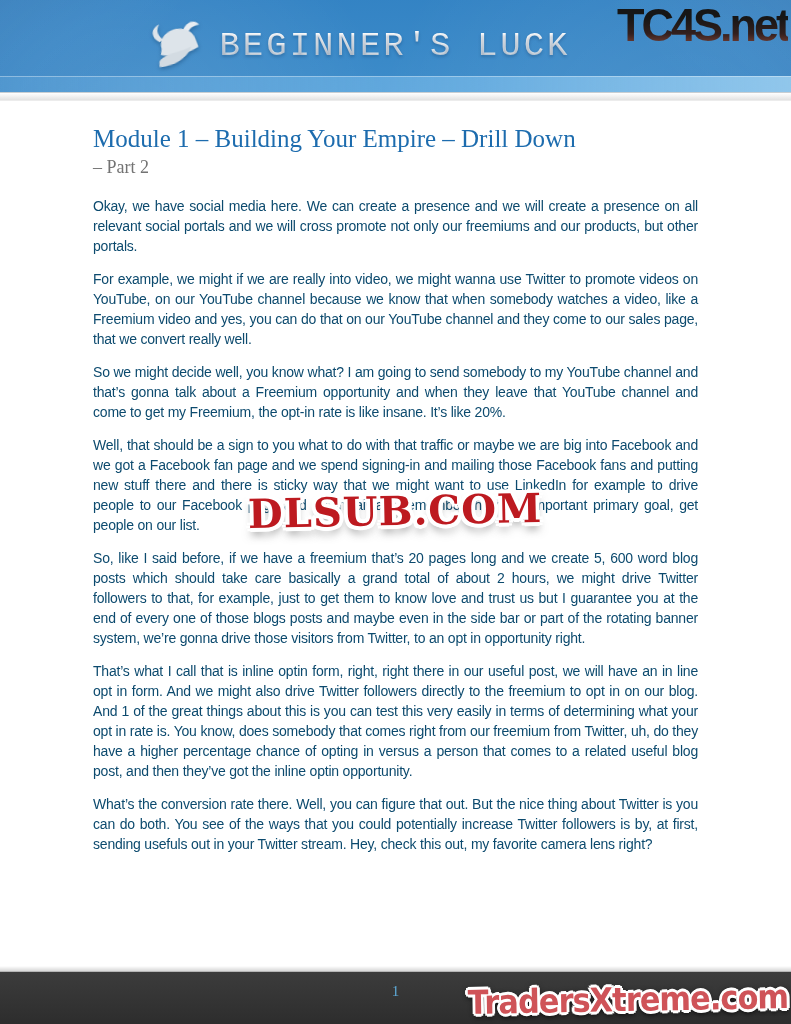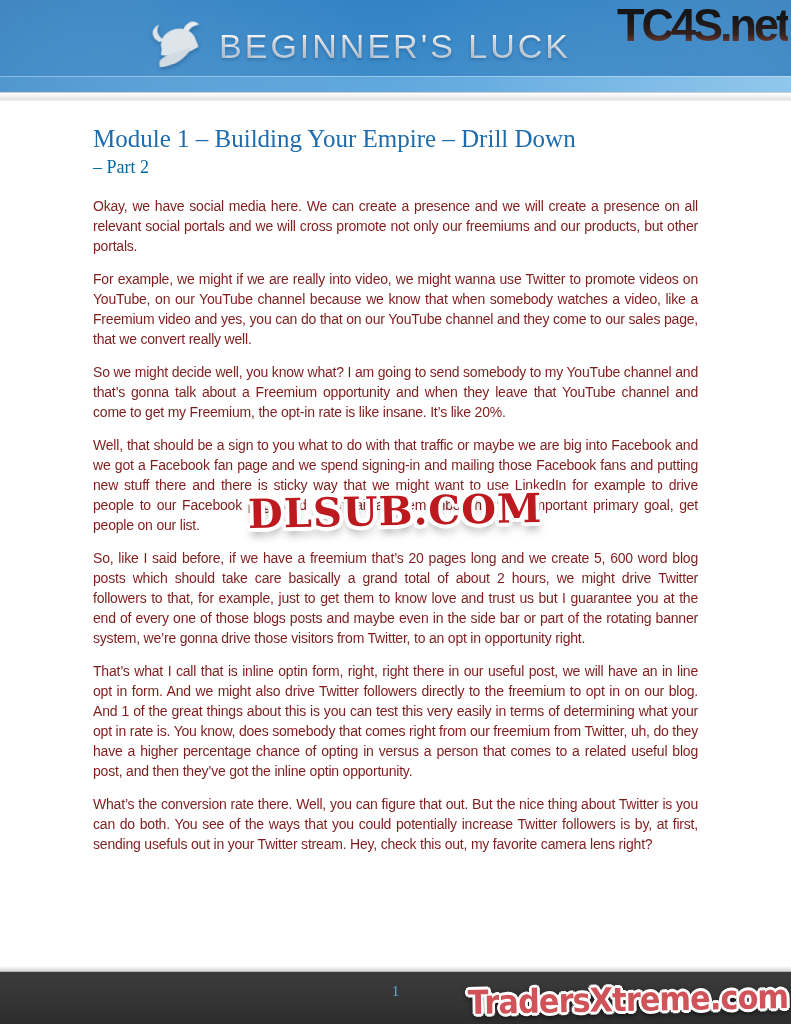--- a/index.html
+++ b/index.html
@@ -16,43 +16,43 @@
       background:linear-gradient(115deg, rgba(255,255,255,.10), rgba(255,255,255,0) 55%);
       transform:rotate(18deg);} 
   .banner-streak.left{left:-60px;}
   .banner-streak.right{right:-60px;transform:rotate(-18deg) scaleX(-1);}
   .banner-glow{position:absolute;bottom:0;left:0;width:100%;height:15px;
       background:linear-gradient(to right, rgba(130,195,240,.20), rgba(150,210,250,.45) 60%, rgba(185,230,255,.65));
       border-top:1px solid rgba(255,255,255,.35);}
   .logo{position:absolute;left:0;right:70px;top:8px;height:76px;display:flex;
         align-items:center;justify-content:center;gap:13px;}
   .helmet{transform:rotate(-10deg);filter:drop-shadow(0 2px 2px rgba(0,40,80,.35));}
-  .logo-text{font-family:Liberation Sans, sans-serif;font-size:34px;letter-spacing:3px;
+  .logo-text{font-family:Liberation Mono, monospace;font-size:34px;letter-spacing:3px;
       font-weight:400;color:#edf2f7;
       background:linear-gradient(180deg,#ffffff 30%,#c2cfdb 95%);
       -webkit-background-clip:text;background-clip:text;-webkit-text-fill-color:transparent;
       text-shadow:0 2px 3px rgba(10,40,80,.25);}
   .tc4s{position:absolute;top:1px;right:3px;font-family:"Liberation Sans",sans-serif;
       font-weight:bold;font-size:45px;letter-spacing:-3px;line-height:1;
       transform:scaleY(1.04);transform-origin:top right;
       background:linear-gradient(180deg,#161616 35%,#33201e 70%,#8a4a3e 100%);
       -webkit-background-clip:text;background-clip:text;-webkit-text-fill-color:transparent;}
   .header-strip{position:absolute;top:92px;left:0;width:100%;height:9px;box-sizing:border-box;
       background:linear-gradient(#ffffff,#e2e2e2);border-top:1px solid #c8ced2;
       border-bottom:1px solid #ececec;}
 
   
   .content{position:absolute;left:93px;top:124px;width:605px;}
   h1.doc-title{margin:0;font-family:"Liberation Serif",serif;font-weight:400;
       font-size:25px;line-height:30px;color:#1d6cae;letter-spacing:0;}
   h2.doc-subtitle{margin:2px 0 0 0;font-family:"Liberation Serif",serif;font-weight:400;
-      font-size:18px;line-height:23px;color:#0369a1;}
+      font-size:18px;line-height:23px;color:#737373;}
   .paragraphs{margin-top:17px;}
   .paragraphs p{margin:0 0 13px 0;font-size:14px;line-height:20px;letter-spacing:-.2px;
-      color:#7f1d1d;text-align:justify;}
+      color:#0c4a6e;text-align:justify;}
 
   
   .dlsub{position:absolute;left:248px;top:487px;font-family:"DejaVu Serif",serif;
       font-weight:bold;font-size:40px;letter-spacing:1px;color:#bd1a20;
       transform:rotate(-1.2deg);white-space:nowrap;
       text-shadow:
         -3px -3px 0 #fff, 3px -3px 0 #fff, -3px 3px 0 #fff, 3px 3px 0 #fff,
         -4px 0 0 #fff, 4px 0 0 #fff, 0 -4px 0 #fff, 0 4px 0 #fff,
         0 7px 9px rgba(70,70,70,.55);}
 

